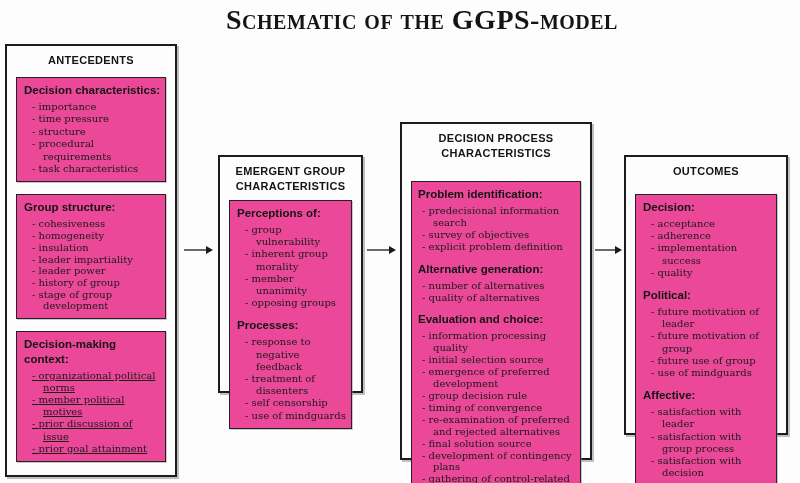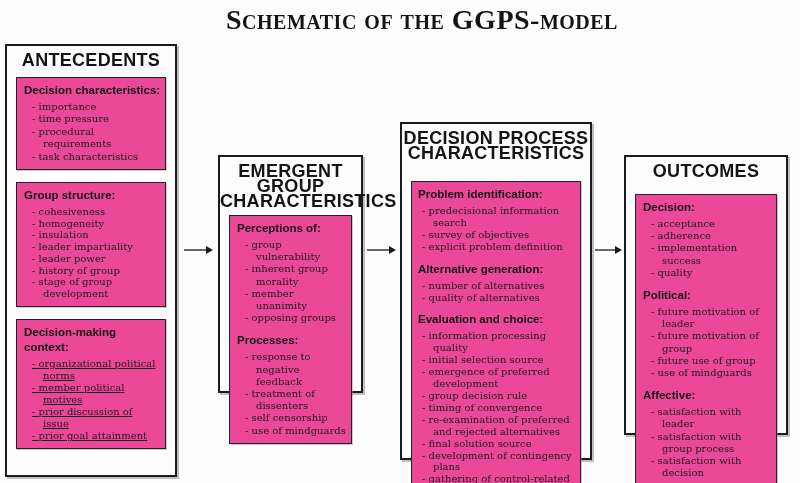--- a/index.html
+++ b/index.html
@@ -24,21 +24,21 @@
   .outer-box{
     position:absolute;
     background:#fdfdfd;
     border:2px solid #1c1c1c;
     box-shadow:2px 2px 0 rgba(140,140,140,0.55);
     box-sizing:border-box;
   }
   .col-header{
     text-align:center;
     font-weight:bold;
-    font-size:18px;
+    font-size:11px;
     line-height:15px;
     padding-top:7px;
     letter-spacing:0.3px;
     color:#141414;
   }
   .boxes{padding:0 9px;}
   .sub-box{
     border:1.5px solid #222;
     box-shadow:1px 1px 0 rgba(150,150,150,0.5);
     background:#ec4899;
@@ -92,20 +92,21 @@
 <div class="title">Schematic of the GGPS-model</div>
 
 <div class="outer-box col-antecedents">
   <div class="col-header">ANTECEDENTS</div>
   <div class="boxes">
       <div class="sub-box">
         <div class="section">
           <div class="sec-heading">Decision characteristics:</div>
           <div class="item">importance</div>
           <div class="item">time pressure</div>
+          <div class="item">structure</div>
           <div class="item">procedural requirements</div>
           <div class="item">task characteristics</div>
         </div>
       </div>
       <div class="sub-box">
         <div class="section">
           <div class="sec-heading">Group structure:</div>
           <div class="item">cohesiveness</div>
           <div class="item">homogeneity</div>
           <div class="item">insulation</div>

